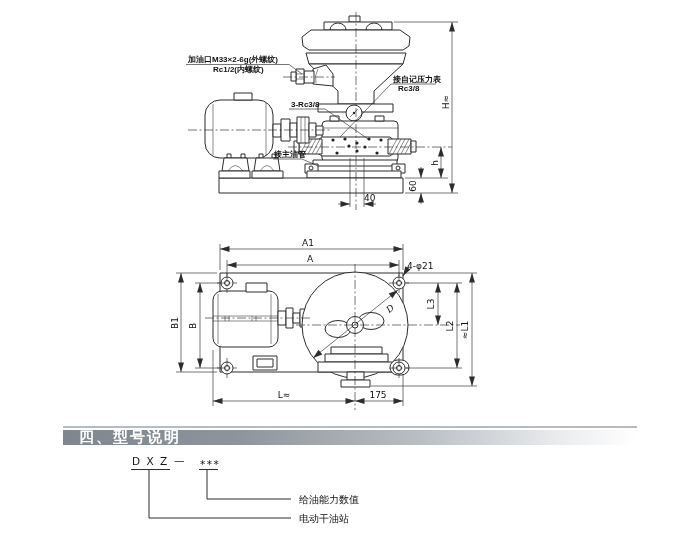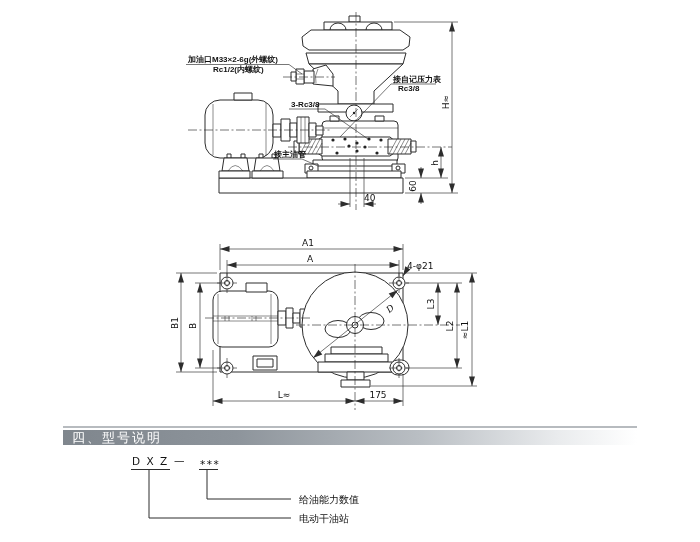--- a/index.html
+++ b/index.html
@@ -3,21 +3,21 @@
 <meta charset="utf-8">
 <style>
   html,body{margin:0;padding:0;background:#fff}
   .page{position:relative;width:700px;height:542px;background:#fff;overflow:hidden;
         font-family:"Liberation Sans",sans-serif}
   .art{position:absolute;left:0;top:0}
   .rule{position:absolute;left:63px;top:426px;width:574px;height:2px;background:#b7bbbf}
   .bar{position:absolute;left:63px;top:430px;width:574px;height:15px;
        background:linear-gradient(90deg,#7f868d 0%,#8d949b 30%,#b9bec3 62%,#e9ebed 86%,#ffffff 100%);
        display:flex;align-items:center}
-  .bar span{font-weight:normal;font-size:13px;color:#fff;letter-spacing:2px;padding-left:9px;
+  .bar span{font-weight:bold;font-size:15px;color:#fff;letter-spacing:2px;padding-left:16px;
             font-family:"Liberation Sans",sans-serif}
   
   .p{stroke:#2d2d2d;stroke-width:1;fill:none;stroke-linejoin:round}
   .w{fill:#fff}
   .t{stroke:#2d2d2d;stroke-width:.55;fill:none}
   .c{stroke:#2d2d2d;stroke-width:.65;fill:none;stroke-dasharray:9 2.5 2 2.5}
   .d{stroke:#2d2d2d;stroke-width:.65;fill:none}
   .b{fill:#222;stroke:none}
   text{fill:#111}
   .dt{font-family:"DejaVu Sans",sans-serif;font-size:9px}

